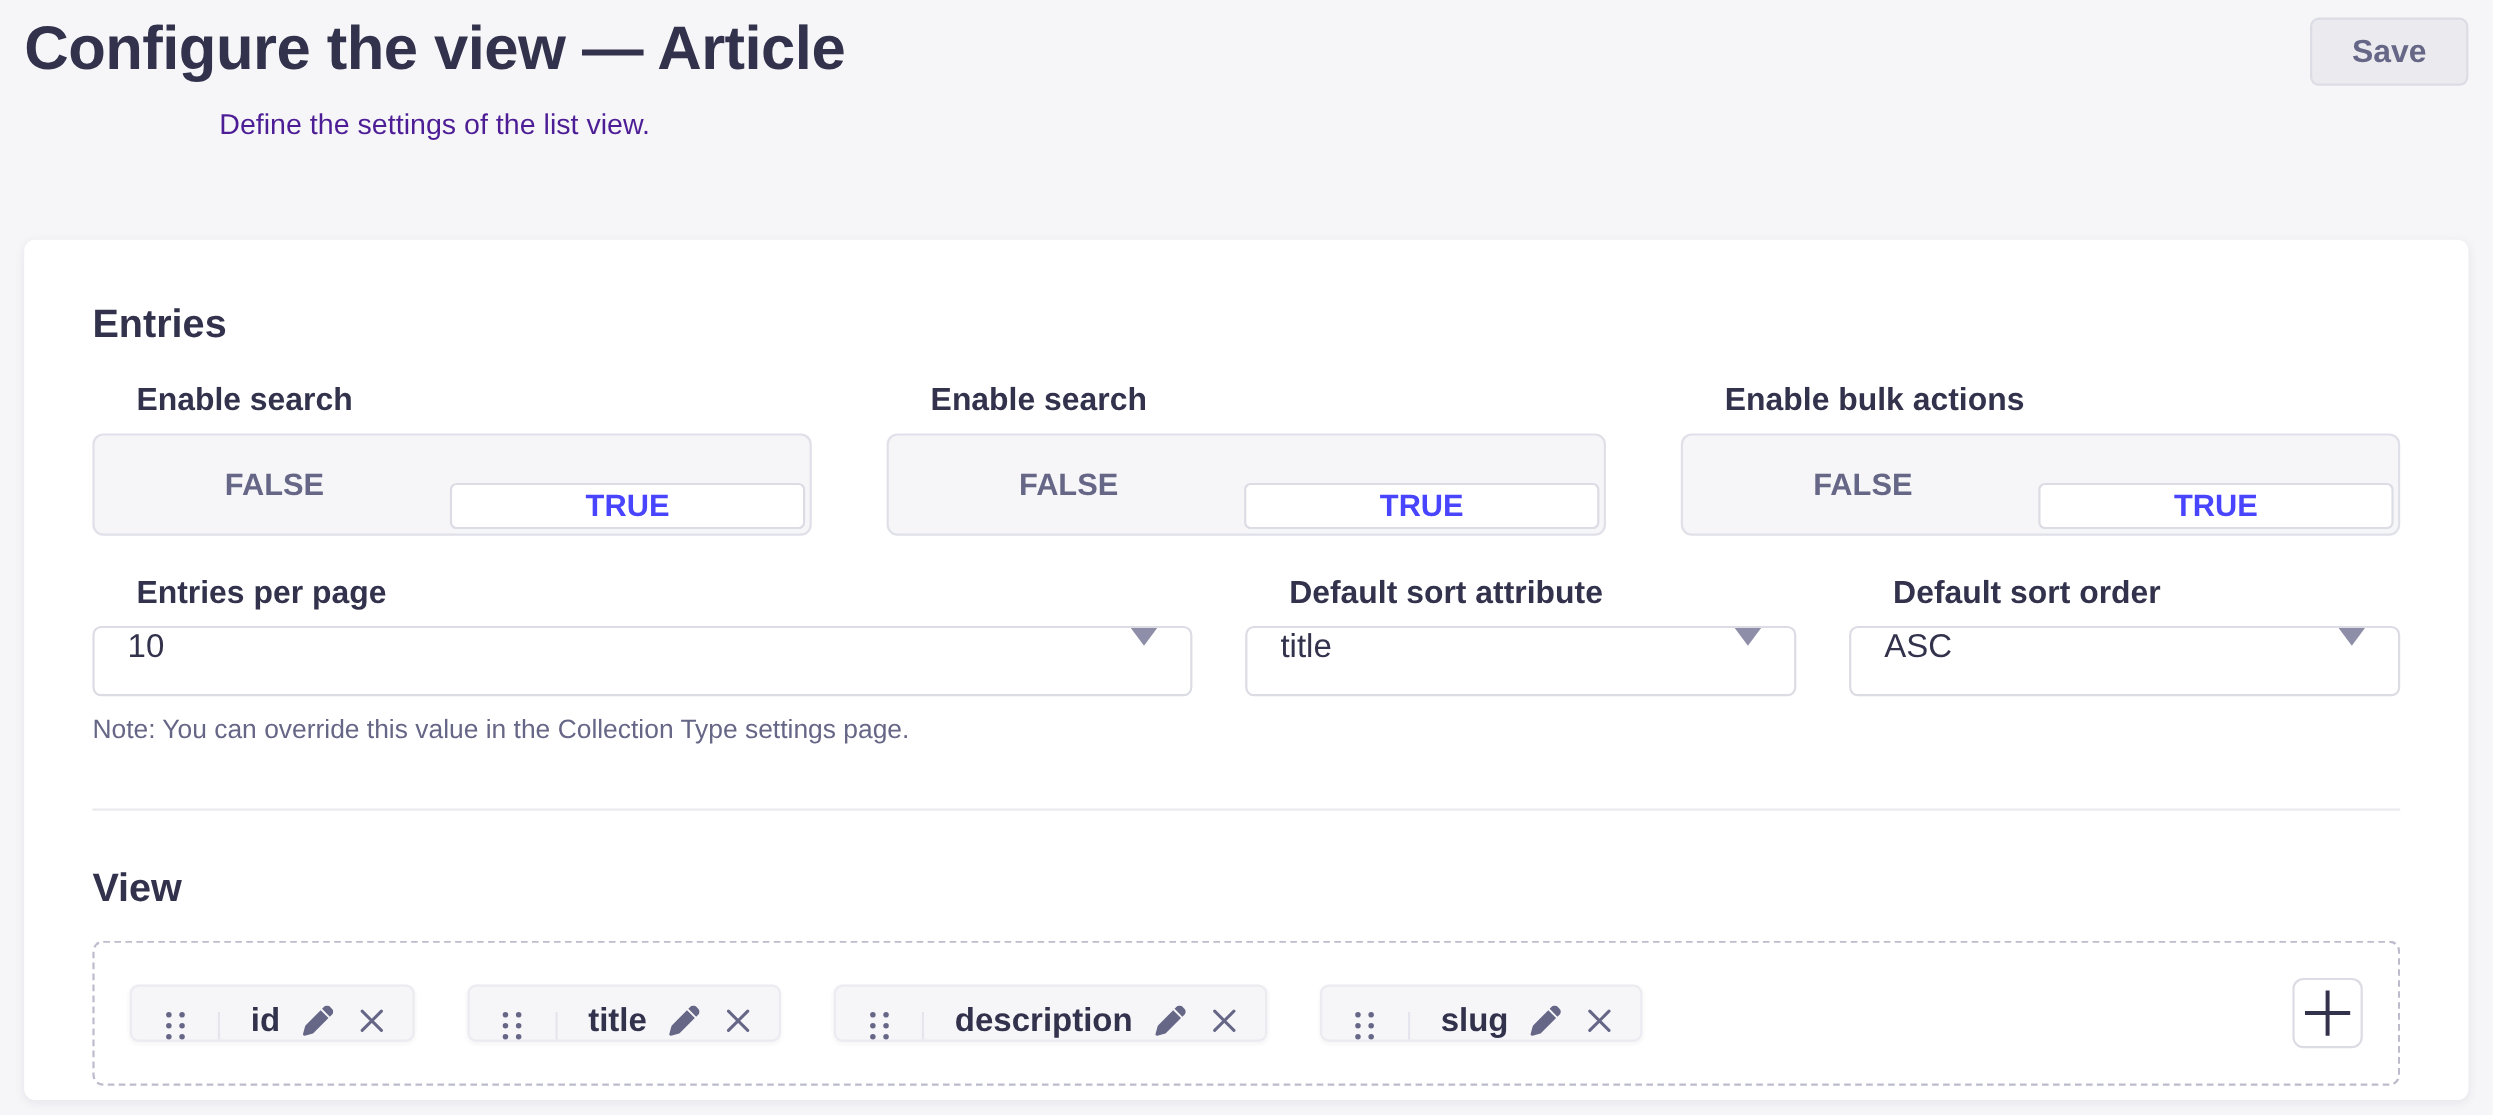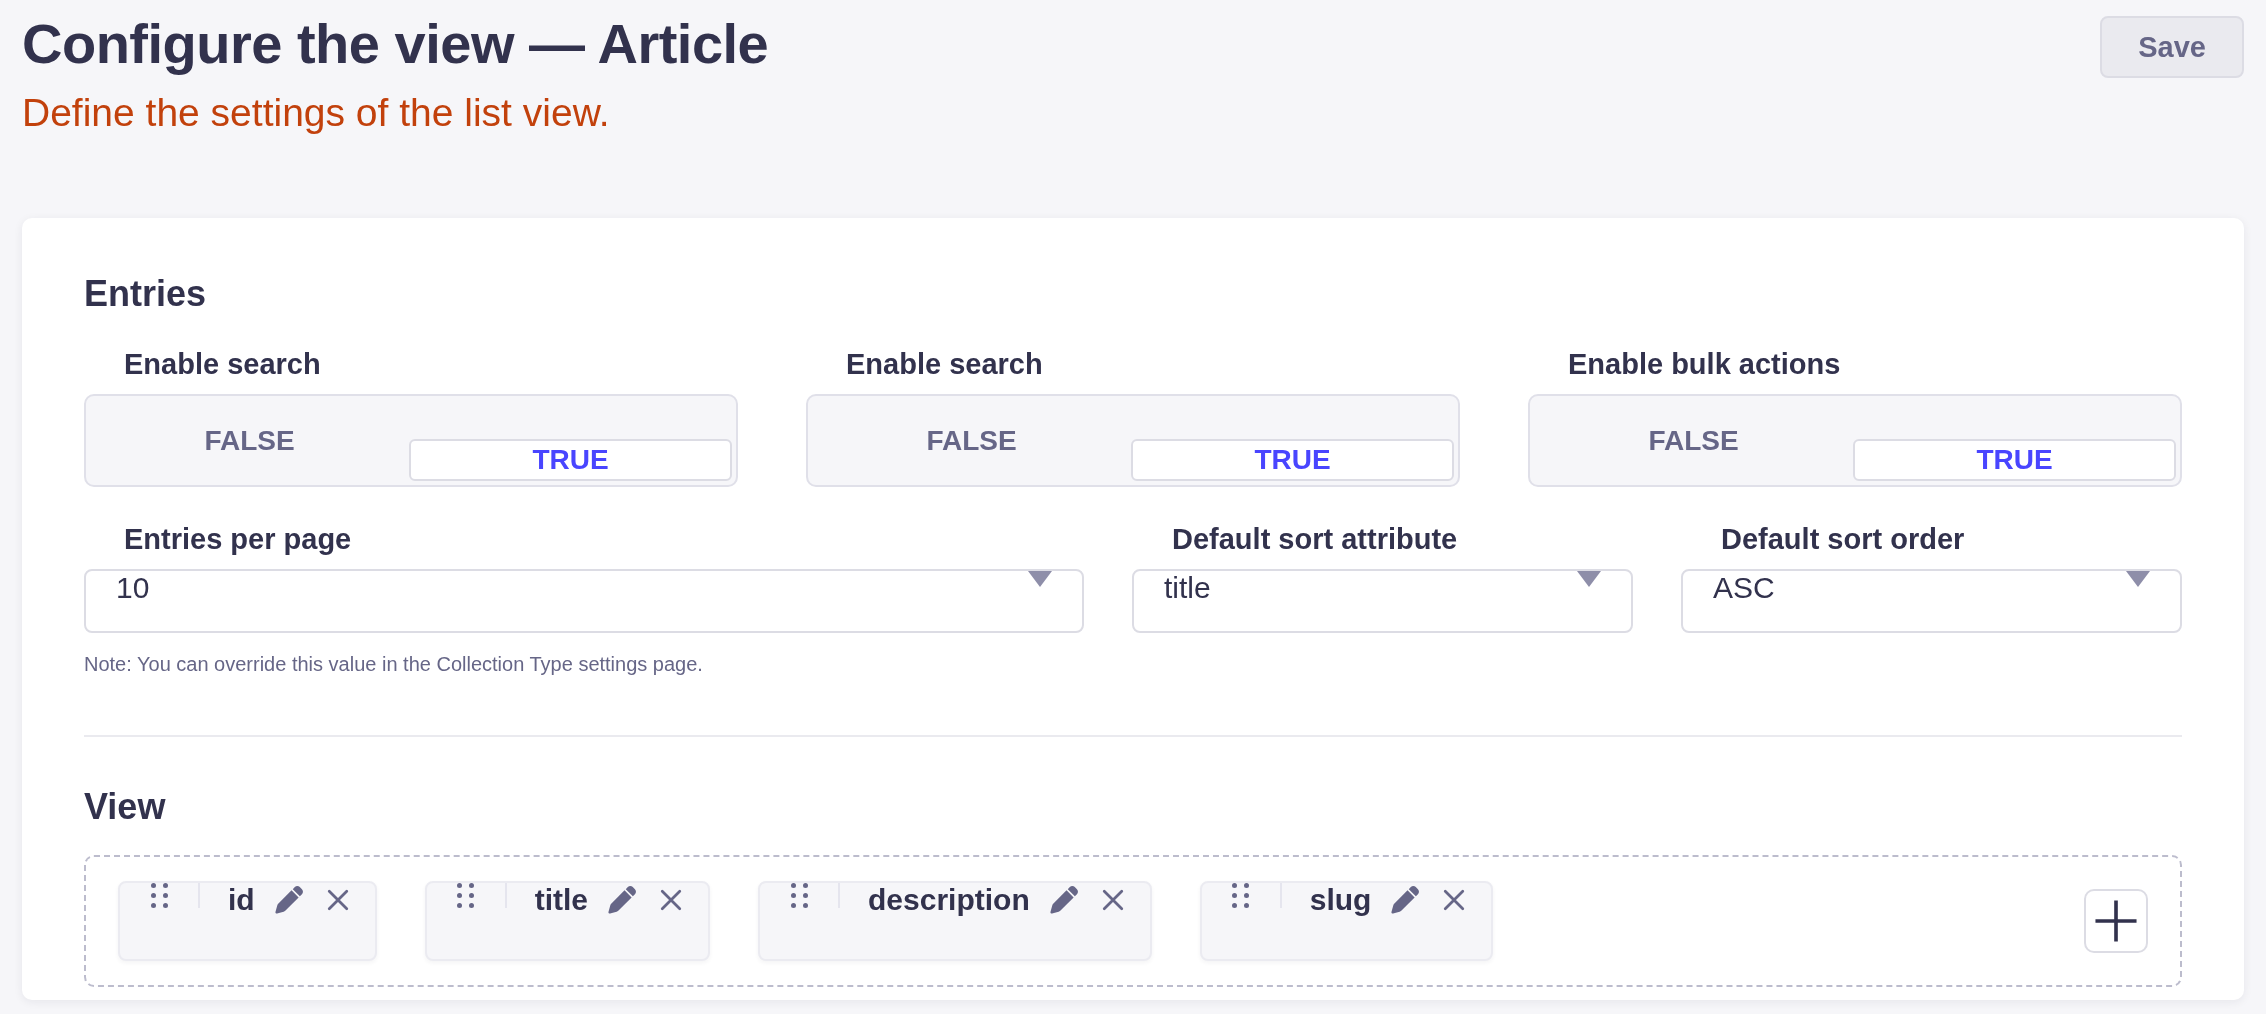--- a/index.html
+++ b/index.html
@@ -15,22 +15,22 @@
   
   .header {
     display: flex; justify-content: space-between; align-items: flex-start;
     padding: 10px 22px 0 22px;
   }
   .page-title {
     margin: 0; font-size: 56px; line-height: 68px; font-weight: 700;
     letter-spacing: -0.5px; color: #32324d;
   }
   .page-subtitle {
-    margin: 16px 0 0 0; font-size: 39px; line-height: 38px;
-    font-weight: 400; color: #c2410c;
+    margin: 16px 0 0 0; font-size: 26px; line-height: 38px;
+    font-weight: 400; color: #4c1d95; text-align: center;
   }
   .save-btn {
     margin-top: 6px; height: 62px; padding: 0 36px;
     background: #eaeaef; border: 2px solid #dcdce4; border-radius: 8px;
     color: #666687; font-size: 29px; font-weight: 600;
     font-family: inherit; cursor: pointer;
   }
 
   
   .card {
@@ -80,38 +80,38 @@
     background: #ffffff; border: 2px solid #dcdce4; border-radius: 8px;
     cursor: pointer;
   }
   .select-value { font-size: 30px; color: #32324d; }
   .caret {
     width: 0; height: 0;
     border-left: 12px solid transparent; border-right: 12px solid transparent;
     border-top: 16px solid #8e8ea9;
   }
   .note {
-    margin: 14px 0 0 0; font-size: 20px; line-height: 34px; color: #666687;
+    margin: 14px 0 0 0; font-size: 24px; line-height: 34px; color: #666687;
   }
 
   .divider {
     border: none; height: 2px; background: #eaeaef;
     margin: 54px 0 48px 0;
   }
 
   
   .field-list {
     margin-top: 26px;
     display: flex; align-items: center; gap: 48px;
     height: 132px; padding: 0 32px;
     border: 2px dashed #bcbccd; border-radius: 10px;
     background: #ffffff;
   }
   .chip {
-    display: flex; align-items: flex-start; height: 80px;
+    display: flex; align-items: flex-end; height: 52px;
     background: #f6f6f9; border: 2px solid #ebebf1; border-radius: 8px;
     box-shadow: 0 2px 4px rgba(33,33,52,0.05);
   }
   .chip-handle {
     width: 80px; display: flex; align-items: center; justify-content: center;
     border-right: 2px solid #e5e5ee; cursor: grab;
   }
   .dots { display: grid; grid-template-columns: repeat(2, 5px); gap: 5px 7px; }
   .dots i { width: 5px; height: 5px; border-radius: 50%; background: #666687; }
   .chip-body {

